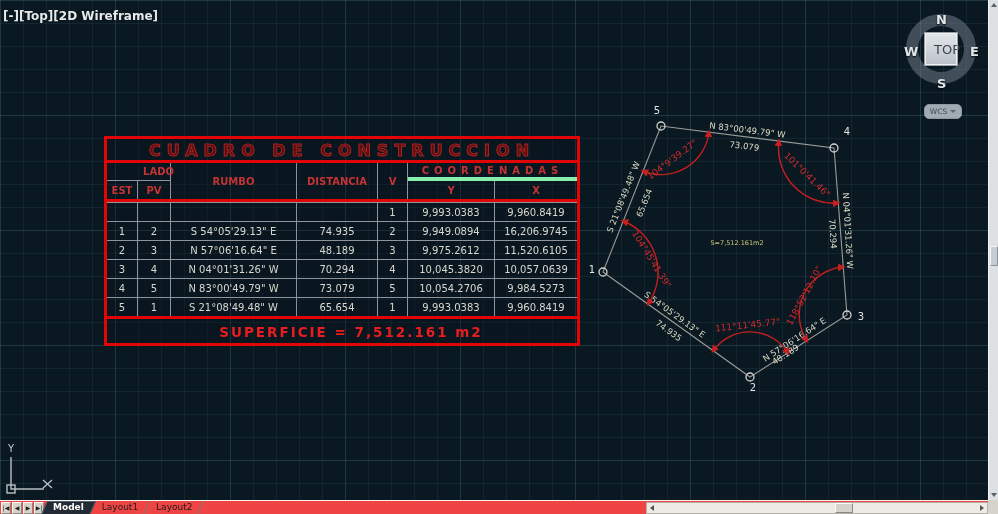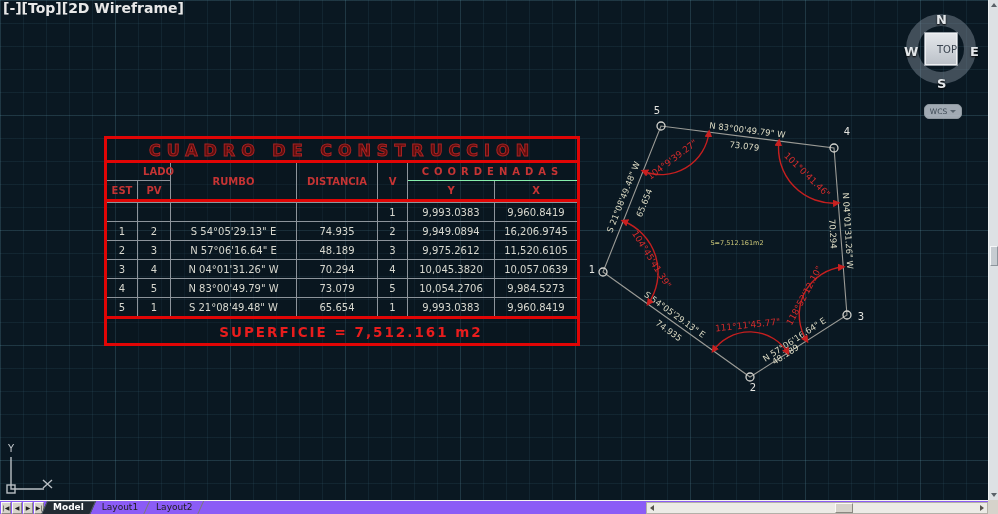--- a/index.html
+++ b/index.html
@@ -10,67 +10,67 @@
   #canvas {
     position:absolute; left:0; top:0; width:988px; height:500px;
     background-color:#0a1822;
     background-image:
       linear-gradient(rgba(90,150,175,.10) 1px, transparent 1px),
       linear-gradient(90deg, rgba(90,150,175,.10) 1px, transparent 1px),
       linear-gradient(rgba(110,170,190,.14) 1px, transparent 1px),
       linear-gradient(90deg, rgba(110,170,190,.14) 1px, transparent 1px);
     background-size:23px 23px,23px 23px,115px 115px,115px 115px;
   }
-  #vp-label { position:absolute; left:3px; top:0; color:#e8e8e8; font-size:14px; font-weight:bold; letter-spacing:0; }
+  #vp-label { position:absolute; left:3px; top:9px; color:#e8e8e8; font-size:12px; font-weight:bold; letter-spacing:0; }
 
   
   #ctable { position:absolute; left:104px; top:136px; width:476px; border:3px solid #e10505; background:rgba(6,14,24,.25); }
   .t-title { height:24px; line-height:24px; text-align:center; border-bottom:3px solid #e10505;
              font-size:16px; font-weight:bold; letter-spacing:6px; color:#5e0d0d; -webkit-text-stroke:1px #a82323; }
   .t-hdr { display:grid; grid-template-columns:31px 33px 126px 81px 30px 87px 82px; grid-template-rows:18px 18px; border-bottom:3px solid #e10505; }
   .t-hdr div { color:#c53434; font-weight:bold; font-size:10px; display:flex; align-items:center; justify-content:center; }
   .h-lado { grid-column:1/3; grid-row:1; border-bottom:1px solid #8d949b; border-right:1px solid #8d949b;padding-left:40px; }
   .h-est  { grid-column:1; grid-row:2; border-right:1px solid #8d949b; }
   .h-pv   { grid-column:2; grid-row:2; border-right:1px solid #8d949b; }
   .h-rumbo{ grid-column:3; grid-row:1/3; border-right:1px solid #8d949b; }
   .h-dist { grid-column:4; grid-row:1/3; border-right:1px solid #8d949b; }
   .h-v    { grid-column:5; grid-row:1/3; border-right:1px solid #8d949b; }
-  .h-coor { grid-column:6/8; grid-row:1; border-bottom:1px solid #86efac; letter-spacing:5px; font-size:9.5px; }
+  .h-coor { grid-column:6/8; grid-row:1; border-bottom:4px solid #86efac; letter-spacing:5px; font-size:9.5px; }
   .h-y    { grid-column:6; grid-row:2; border-right:1px solid #8d949b; }
   .h-x    { grid-column:7; grid-row:2; }
   .t-row { display:grid; grid-template-columns:31px 33px 126px 81px 30px 87px 82px; height:19px; border-top:1px solid #8d949b; }
   .t-row:first-of-type { border-top:none; }
   .t-row div { color:#d8d8cf; font-size:10px; display:flex; align-items:center; justify-content:center; border-right:1px solid #8d949b; white-space:pre; }
   .t-row div:last-child { border-right:none; }
   .t-ftr { border-top:3px solid #e10505; height:27px; line-height:27px; text-align:center;
            color:#e81d1d; font-weight:bold; font-size:13.5px; letter-spacing:2px;padding-left:18px; }
 
   
   #viewcube { position:absolute; left:898px; top:6px; width:88px; height:90px; }
   .vc-ring { position:absolute; left:8px; top:8px; width:70px; height:70px; border-radius:50%;
              border:12px solid rgba(125,138,150,.48); }
   .vc-letter { position:absolute; color:#e3e7ea; font-weight:bold; font-size:13px; text-shadow:0 1px 2px #000; }
   .vc-n { left:38px; top:6px; } .vc-s { left:39px; top:70px; }
   .vc-w { left:6px; top:38px; } .vc-e { left:72px; top:38px; }
   .vc-top { position:absolute; left:27px; top:27px; width:32px; height:32px;
             background:linear-gradient(#e3e6ea,#bcc2c9); border:1px solid #eef0f2; outline:1px solid #98a0a8;
-            display:flex; align-items:center; justify-content:center; font-size:10px; color:#3a4450;padding-left:12px; }
+            display:flex; align-items:center; justify-content:center; font-size:13px; color:#3a4450;padding-left:12px; }
   #wcs-btn { position:absolute; left:924px; top:104px; width:38px; height:15px; border-radius:5px;
              background:rgba(188,196,204,.85); border:1px solid #8e989f; color:#3c4954; font-size:7.5px;
              display:flex; align-items:center; justify-content:center; gap:3px; }
   .wcs-caret { width:0;height:0;border-left:3px solid transparent;border-right:3px solid transparent;border-top:3px solid #5a6670; }
 
   
   #vscroll { position:absolute; right:0; top:0; width:10px; height:500px; background:#dde1e4; border-left:1px solid #f2f4f5; }
   #vscroll .arrow-up { position:absolute; left:2px; top:3px; width:0; height:0; border-left:3px solid transparent; border-right:3px solid transparent; border-bottom:4px solid #5a6168; }
   #vscroll .arrow-dn { position:absolute; left:2px; bottom:3px; width:0; height:0; border-left:3px solid transparent; border-right:3px solid transparent; border-top:4px solid #5a6168; }
   #vthumb { position:absolute; left:1px; top:246px; width:8px; height:20px; background:#c6ccd1; border:1px solid; border-color:#f5f7f8 #8c949b #8c949b #f5f7f8; }
 
   
-  #statusbar { position:absolute; left:0; top:500px; width:998px; height:14px; background:#8b5cf6; border-top:1px solid #f5f4f0; display:flex; align-items:center; }
+  #statusbar { position:absolute; left:0; top:500px; width:998px; height:14px; background:#ef4444; border-top:1px solid #f5f4f0; display:flex; align-items:center; }
   .navbtn { width:10px; height:12px; margin-left:1px; background:#d6d3cb; border:1px solid; border-color:#fbfaf7 #8a8881 #8a8881 #fbfaf7;
             font-size:6px; line-height:10px; text-align:center; color:#222; }
   .tab { position:relative; height:14px; line-height:13px; padding:0 9px; font-size:9px; color:#1c1c1c; }
   .tab::before { content:""; position:absolute; inset:0; transform:skewX(-24deg); border-right:1px solid #7d7b74; }
   .tab.active { color:#fff; font-weight:bold; }
   .tab.active::before { background:#222b33; border:1px solid #55606a; }
   .tab span { position:relative; }
   #hscroll { position:absolute; left:646px; top:1px; width:342px; height:12px; background:#ecebe6; border:1px solid #b3b0a8; }
   .h-arrow-l { position:absolute; left:3px; top:2px; width:0; height:0; border-top:3px solid transparent; border-bottom:3px solid transparent; border-right:4px solid #55524c; }
   .h-arrow-r { position:absolute; right:3px; top:2px; width:0; height:0; border-top:3px solid transparent; border-bottom:3px solid transparent; border-left:4px solid #55524c; }

